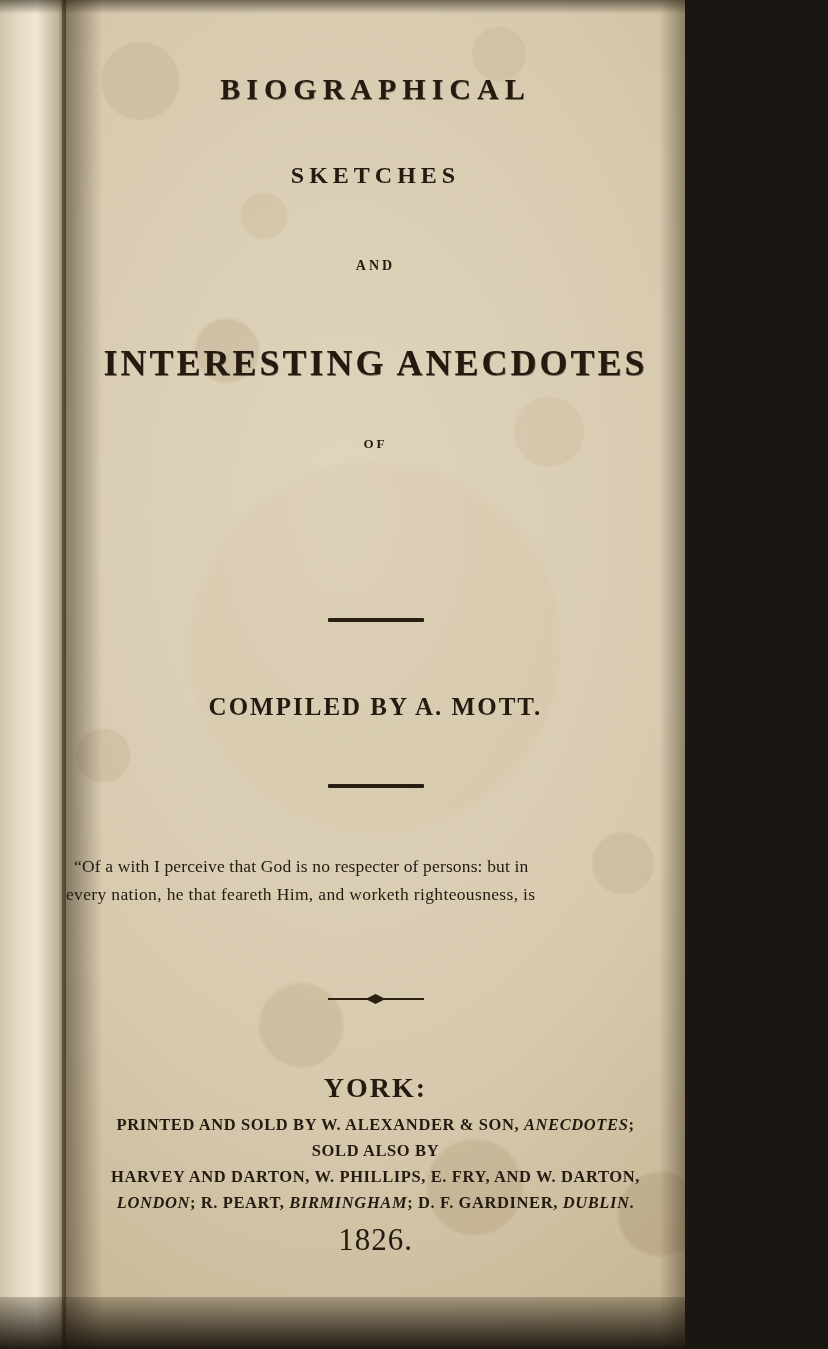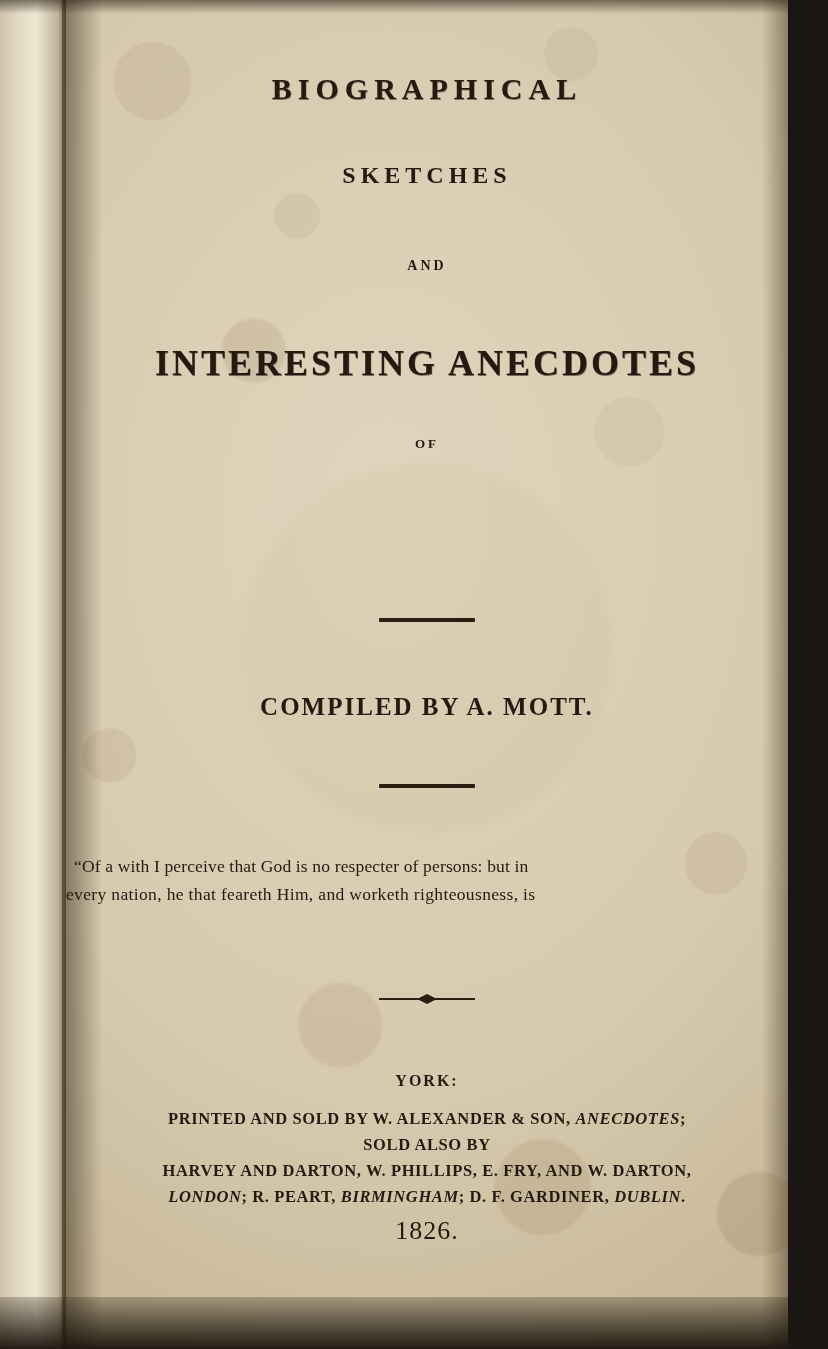--- a/index.html
+++ b/index.html
@@ -9,21 +9,21 @@
   }
   body {
     width: 828px;
     height: 1349px;
     overflow: hidden;
     font-family: "Liberation Serif", serif;
   }
 
   #page {
     position: relative;
-    width: 788px;
+    width: 685px;
     height: 1349px;
     overflow: hidden;
     background: #ffffff;
   }
 
   
   .gutter {
     position: absolute;
     left: 0;
     top: 0;
@@ -227,36 +227,36 @@
 
   
   .imprint {
     position: absolute;
     left: 0; right: 0;
     top: 1072px;
     text-align: center;
     color: #241a10;
   }
   .imp-york {
-    font-size: 16px;
+    font-size: 28px;
     font-weight: bold;
     letter-spacing: 2px;
-    margin-bottom: 16px;
+    margin-bottom: 8px;
   }
   .imp-line {
     display: block;
     font-size: 16.5px;
     letter-spacing: 0.6px;
     line-height: 1.58;
     white-space: nowrap;
     font-weight: bold;
   }
   .imp-line .ital { font-style: italic; }
   .imp-year {
-    font-size: 26px;
+    font-size: 31px;
     letter-spacing: 1px;
     margin-top: 6px;
     font-family: "Liberation Serif", serif;
   }
 </style>
 </head>
 <body>
 
 <div id="page">
 

